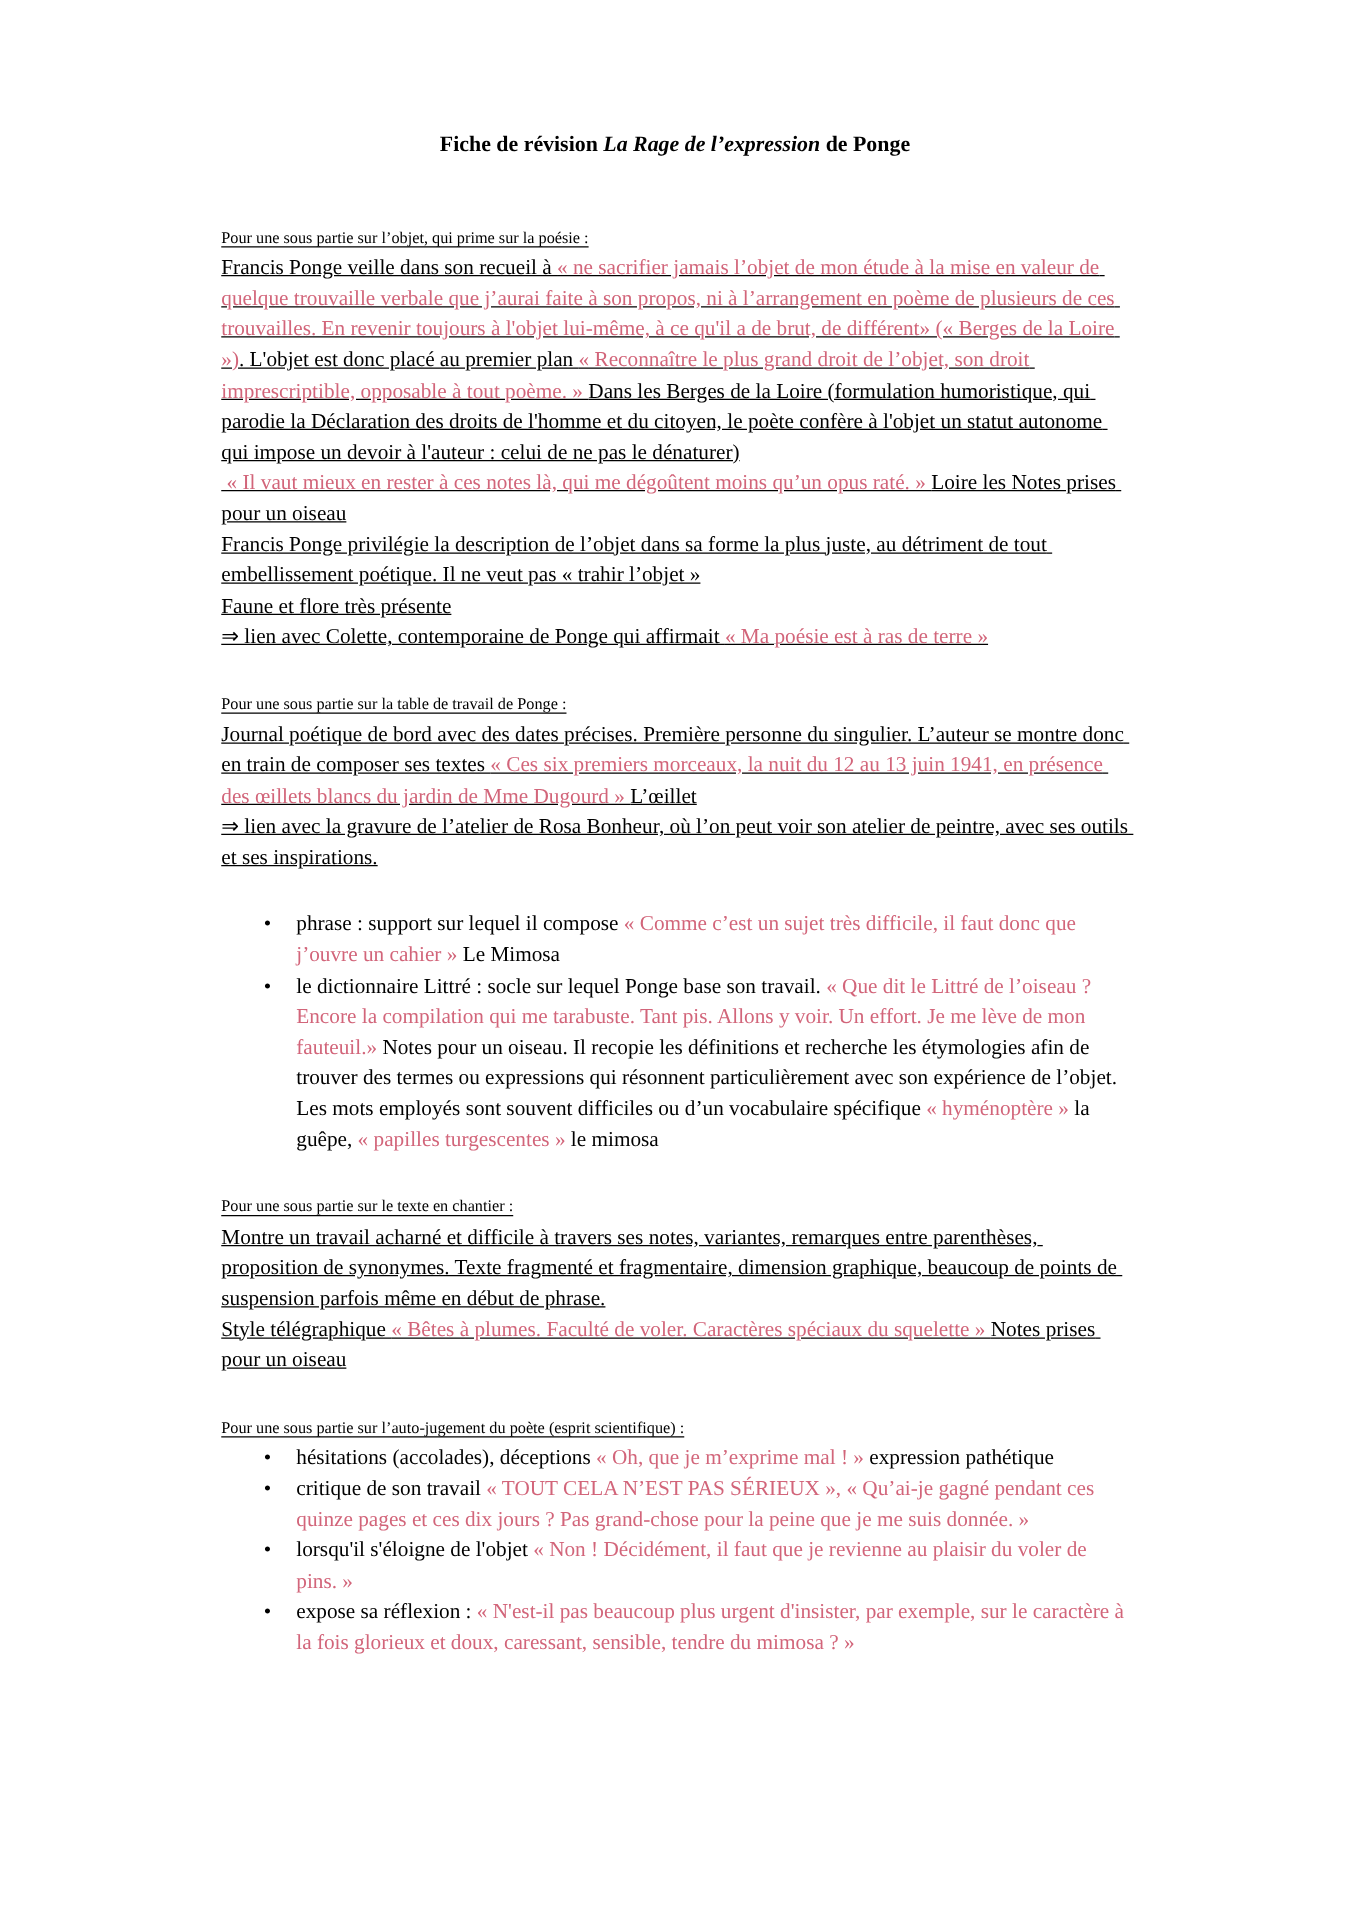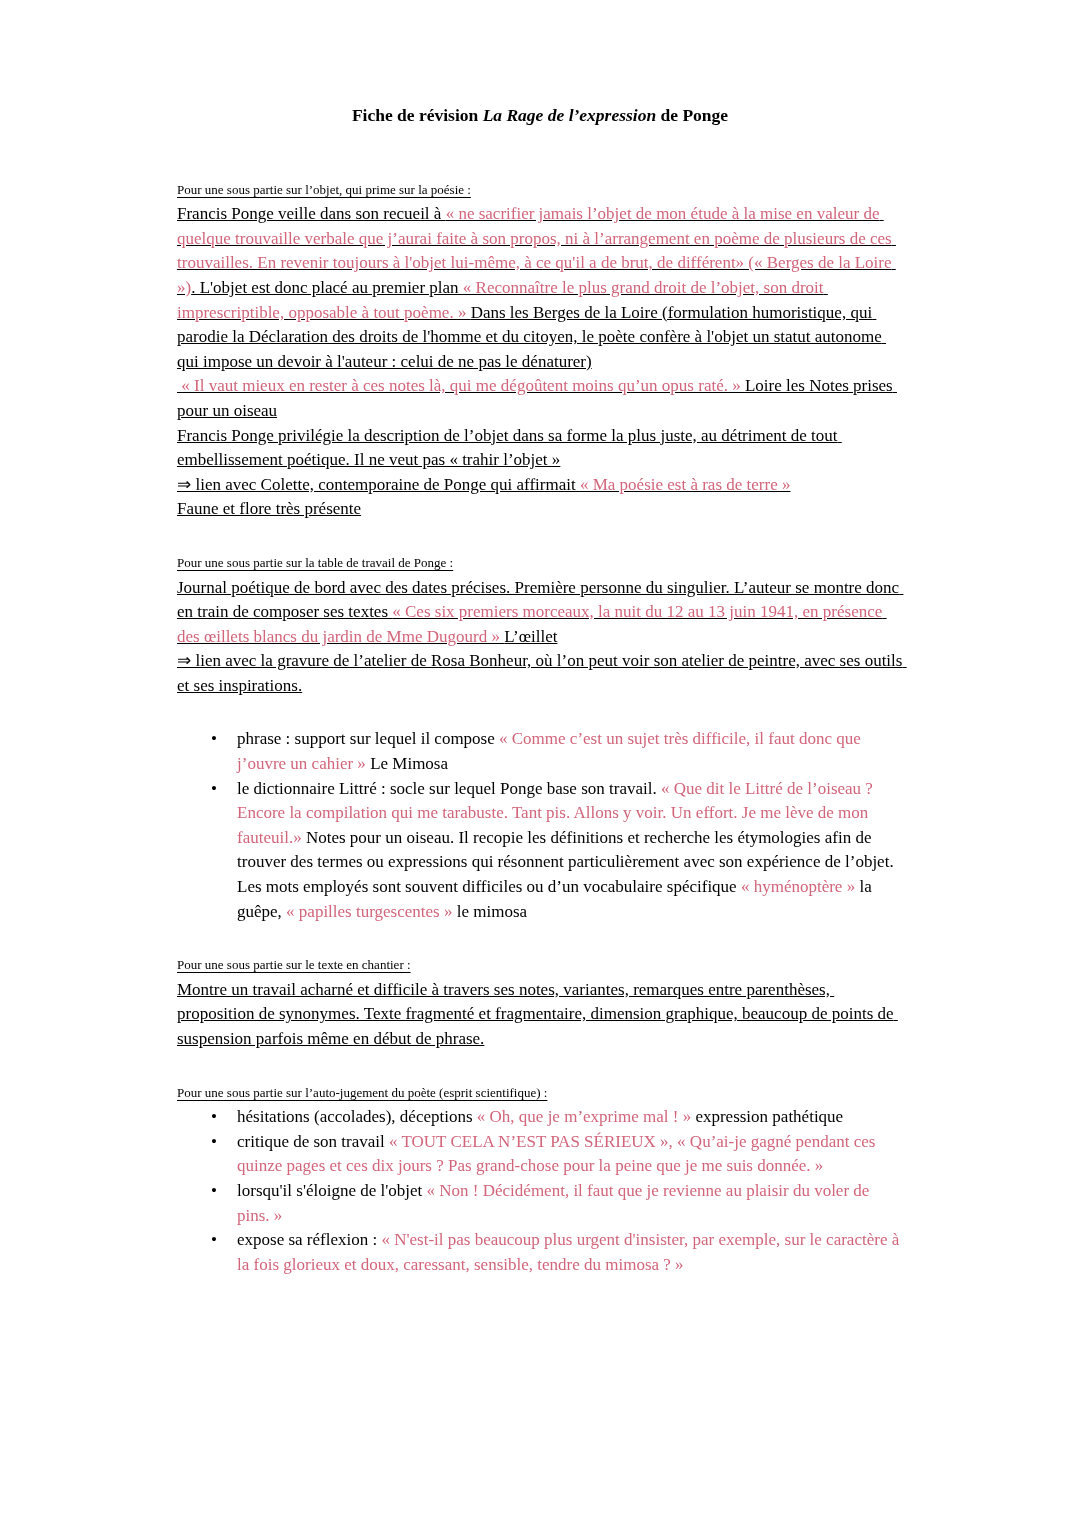--- a/index.html
+++ b/index.html
@@ -54,37 +54,38 @@
 <body style="background: rgb(255, 255, 255);">
 
 <div class="page">
   <h1 class="doc-title"><span>Fiche de révision </span><span class="italic">La Rage de l’expression</span><span> de Ponge</span></h1>
   <div id="sections">
       <section class="section">
         <h2 class="section-heading">Pour une sous partie sur l’objet, qui prime sur la poésie :</h2>
         <p class="para"><span>Francis Ponge veille dans son recueil à </span><span class="pink">« ne sacrifier jamais l’objet de mon étude à la mise en valeur de quelque trouvaille verbale que j’aurai faite à son propos, ni à l’arrangement en poème de plusieurs de ces trouvailles. En revenir toujours à l'objet lui-même, à ce qu'il a de brut, de différent» (« Berges de la Loire »)</span><span>. L'objet est donc placé au premier plan </span><span class="pink">« Reconnaître le plus grand droit de l’objet, son droit imprescriptible, opposable à tout poème. » </span><span>Dans les Berges de la Loire (formulation humoristique, qui parodie la Déclaration des droits de l'homme et du citoyen, le poète confère à l'objet un statut autonome qui impose un devoir à l'auteur : celui de ne pas le dénaturer)</span></p>
         <p class="para"><span class="pink">&nbsp;« Il vaut mieux en rester à ces notes là, qui me dégoûtent moins qu’un opus raté. » </span><span>Loire les Notes prises pour un oiseau</span></p>
         <p class="para"><span>Francis Ponge privilégie la description de l’objet dans sa forme la plus juste, au détriment de tout embellissement poétique. Il ne veut pas « trahir l’objet »</span></p>
+        <p class="para"><span>Faune et flore très présente</span></p>
         <p class="para"><span>⇒ lien avec Colette, contemporaine de Ponge qui affirmait </span><span class="pink">« Ma poésie est à ras de terre »</span></p>
-        <p class="para"><span>Faune et flore très présente</span></p>
       </section>
       <section class="section">
         <h2 class="section-heading">Pour une sous partie sur la table de travail de Ponge :</h2>
         <p class="para"><span>Journal poétique de bord avec des dates précises. Première personne du singulier. L’auteur se montre donc en train de composer ses textes </span><span class="pink">« Ces six premiers morceaux, la nuit du 12 au 13 juin 1941, en présence des œillets blancs du jardin de Mme Dugourd » </span><span>L’œillet</span></p>
         <p class="para"><span>⇒ lien avec la gravure de l’atelier de Rosa Bonheur, où l’on peut voir son atelier de peintre, avec ses outils et ses inspirations.</span></p>
       </section>
       <section class="section">
         <ul class="bullets">
           <li><span class="bullet">•</span><span>phrase : support sur lequel il compose </span><span class="pink">« Comme c’est un sujet très difficile, il faut donc que j’ouvre un cahier » </span><span>Le Mimosa</span></li>
           <li><span class="bullet">•</span><span>le dictionnaire Littré : socle sur lequel Ponge base son travail. </span><span class="pink">« Que dit le Littré de l’oiseau ? Encore la compilation qui me tarabuste. Tant pis. Allons y voir. Un effort. Je me lève de mon fauteuil.» </span><span>Notes pour un oiseau. Il recopie les définitions et recherche les étymologies afin de trouver des termes ou expressions qui résonnent particulièrement avec son expérience de l’objet. Les mots employés sont souvent difficiles ou d’un vocabulaire spécifique </span><span class="pink">« hyménoptère »</span><span> la guêpe, </span><span class="pink">« papilles turgescentes »</span><span> le mimosa</span></li>
         </ul>
       </section>
       <section class="section">
         <h2 class="section-heading">Pour une sous partie sur le texte en chantier :</h2>
         <p class="para"><span>Montre un travail acharné et difficile à travers ses notes, variantes, remarques entre parenthèses, proposition de synonymes. Texte fragmenté et fragmentaire, dimension graphique, beaucoup de points de suspension parfois même en début de phrase.</span></p>
+        <p class="para"><span>Style télégraphique </span><span class="pink">« Bêtes à plumes. Faculté de voler. Caractères spéciaux du squelette » </span><span>Notes prises pour un oiseau</span></p>
       </section>
       <section class="section">
         <h2 class="section-heading">Pour une sous partie sur l’auto-jugement du poète (esprit scientifique) :</h2>
         <ul class="bullets">
           <li><span class="bullet">•</span><span>hésitations (accolades), déceptions </span><span class="pink">« Oh, que je m’exprime mal ! » </span><span>expression pathétique</span></li>
           <li><span class="bullet">•</span><span>critique de son travail </span><span class="pink">« TOUT CELA N’EST PAS SÉRIEUX », « Qu’ai-je gagné pendant ces quinze pages et ces dix jours ? Pas grand-chose pour la peine que je me suis donnée. »</span></li>
           <li><span class="bullet">•</span><span>lorsqu'il s'éloigne de l'objet </span><span class="pink">« Non ! Décidément, il faut que je revienne au plaisir du voler de pins. »</span></li>
           <li><span class="bullet">•</span><span>expose sa réflexion : </span><span class="pink">« N'est-il pas beaucoup plus urgent d'insister, par exemple, sur le caractère à la fois glorieux et doux, caressant, sensible, tendre du mimosa ? »</span></li>
         </ul>
       </section>

